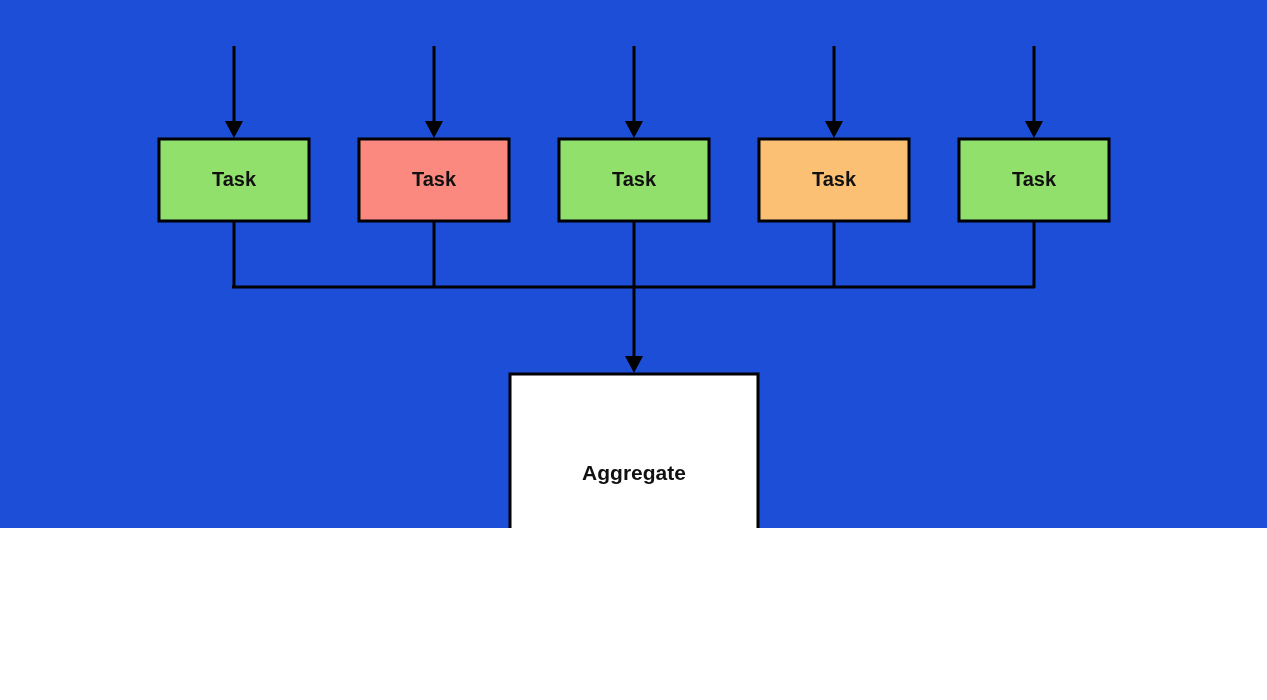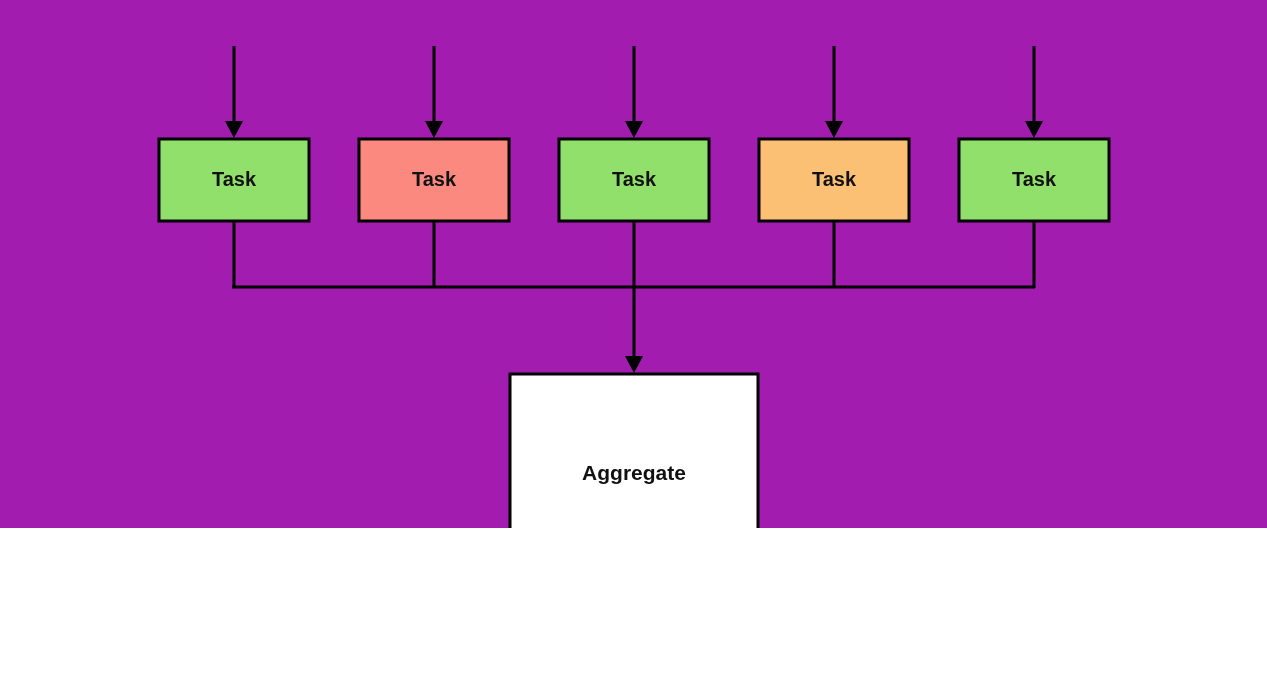--- a/index.html
+++ b/index.html
@@ -8,21 +8,21 @@
     padding: 0;
     background: #ffffff;
   }
   body {
     font-family: "Liberation Sans", sans-serif;
   }
   #diagram-canvas {
     position: relative;
     width: 1267px;
     height: 528px;
-    background: #a21caf;
+    background: #1d4ed8;
     overflow: hidden;
   }
   #diagram-svg {
     position: absolute;
     left: 0;
     top: 0;
     width: 1267px;
     height: 700px;
     display: block;
   }

